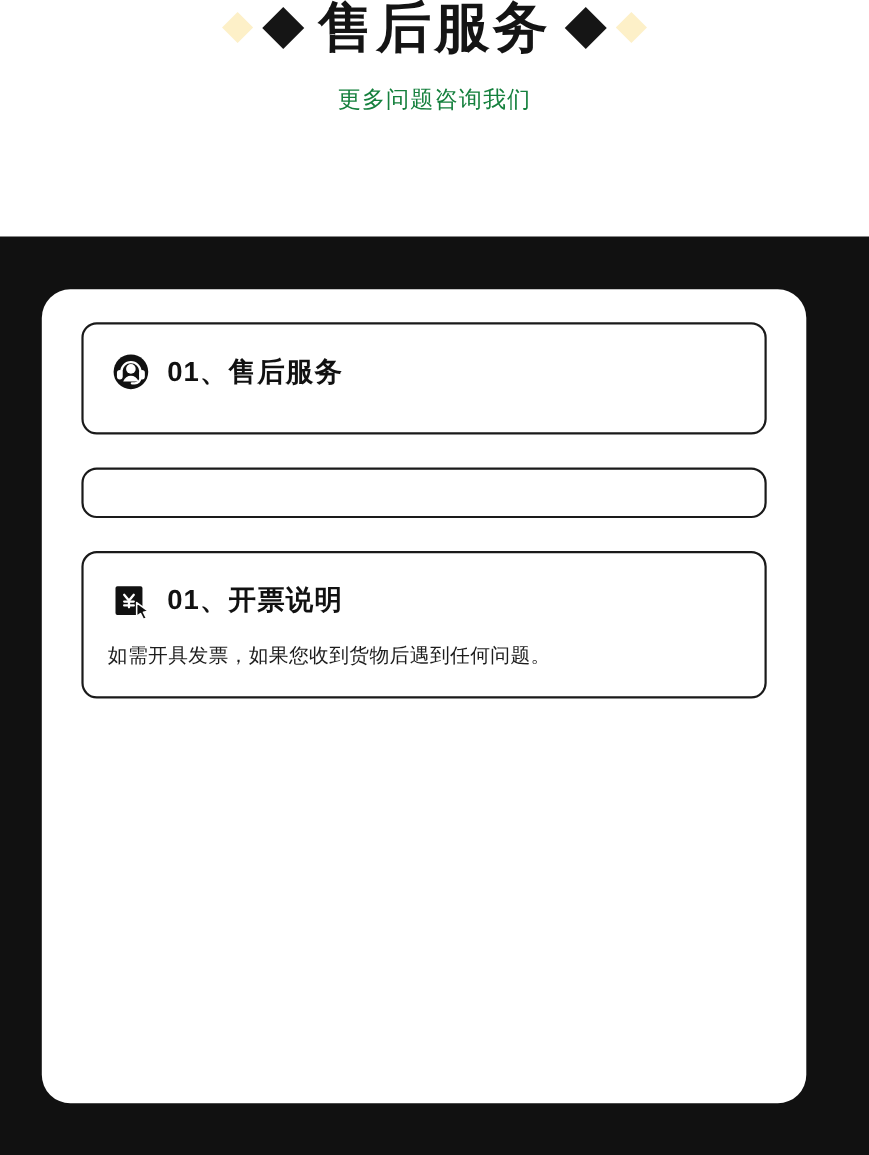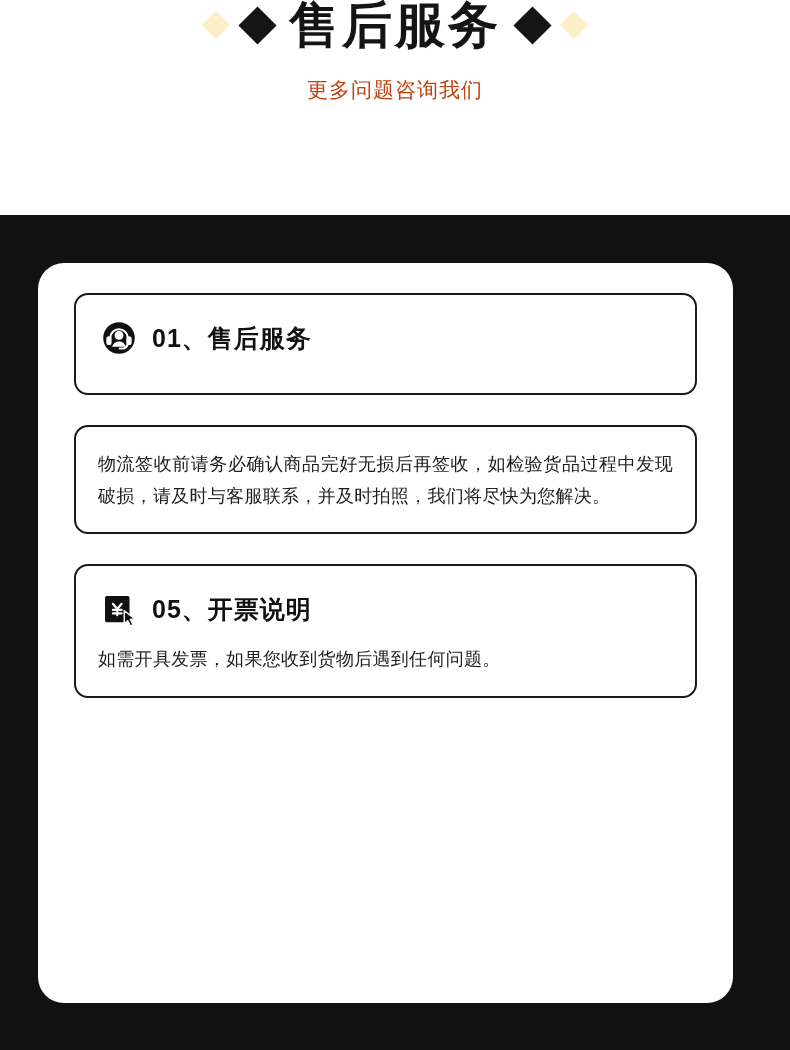--- a/index.html
+++ b/index.html
@@ -56,21 +56,21 @@
   }
   .diamond.big {
     width: 27px;
     height: 27px;
     background: #151515;
   }
 
   .subtitle {
     text-align: center;
     font-size: 21px;
-    color: #c2410c;
+    color: #15803d;
     margin-top: 26px;
     letter-spacing: 1px;
   }
 
   
   .black-area {
     position: relative;
     width: 790px;
     height: 835px;
     background: #111111;
@@ -155,31 +155,30 @@
             <rect x="9.5" y="22" width="6" height="10" rx="3" fill="#ffffff"></rect>
             <rect x="32.5" y="22" width="6" height="10" rx="3" fill="#ffffff"></rect>
             <circle cx="24" cy="21" r="5" fill="#ffffff"></circle>
             <path d="M16 34c1.5-4 4.5-6 8-6s6.5 2 8 6z" fill="#ffffff"></path>
           </svg>
           <span class="card-title">01、售后服务</span>
         </div>
       </div>
 
       <div class="card">
-        <div class="card-body">物流签收前请务必确认商品完好无损后再签收，如检验货品过程中发现破损，请及时与客服联系，并及时拍照，我们将尽快为您解决。</div>
       </div>
 
       <div class="card">
         <div class="card-head">
           <svg class="card-icon" viewBox="0 0 48 48">
             <rect x="8" y="9" width="28" height="30" rx="2" fill="#111111"></rect>
             <path d="M17 18l5 6 5-6" stroke="#ffffff" stroke-width="2.4" fill="none" stroke-linecap="round"></path>
             <path d="M17 25h10M17 29h10M22 24v7" stroke="#ffffff" stroke-width="2.4" stroke-linecap="round"></path>
             <path d="M30 26l12 9-5 1 3 6-3 1.5-3-6-4 3z" fill="#111111" stroke="#ffffff" stroke-width="1.6" stroke-linejoin="round"></path>
           </svg>
-          <span class="card-title">05、开票说明</span>
+          <span class="card-title">01、开票说明</span>
         </div>
         <div class="card-body">如需开具发票，如果您收到货物后遇到任何问题。</div>
       </div>
 
     </div>
   </div>
 </div>
 
 </body></html>

